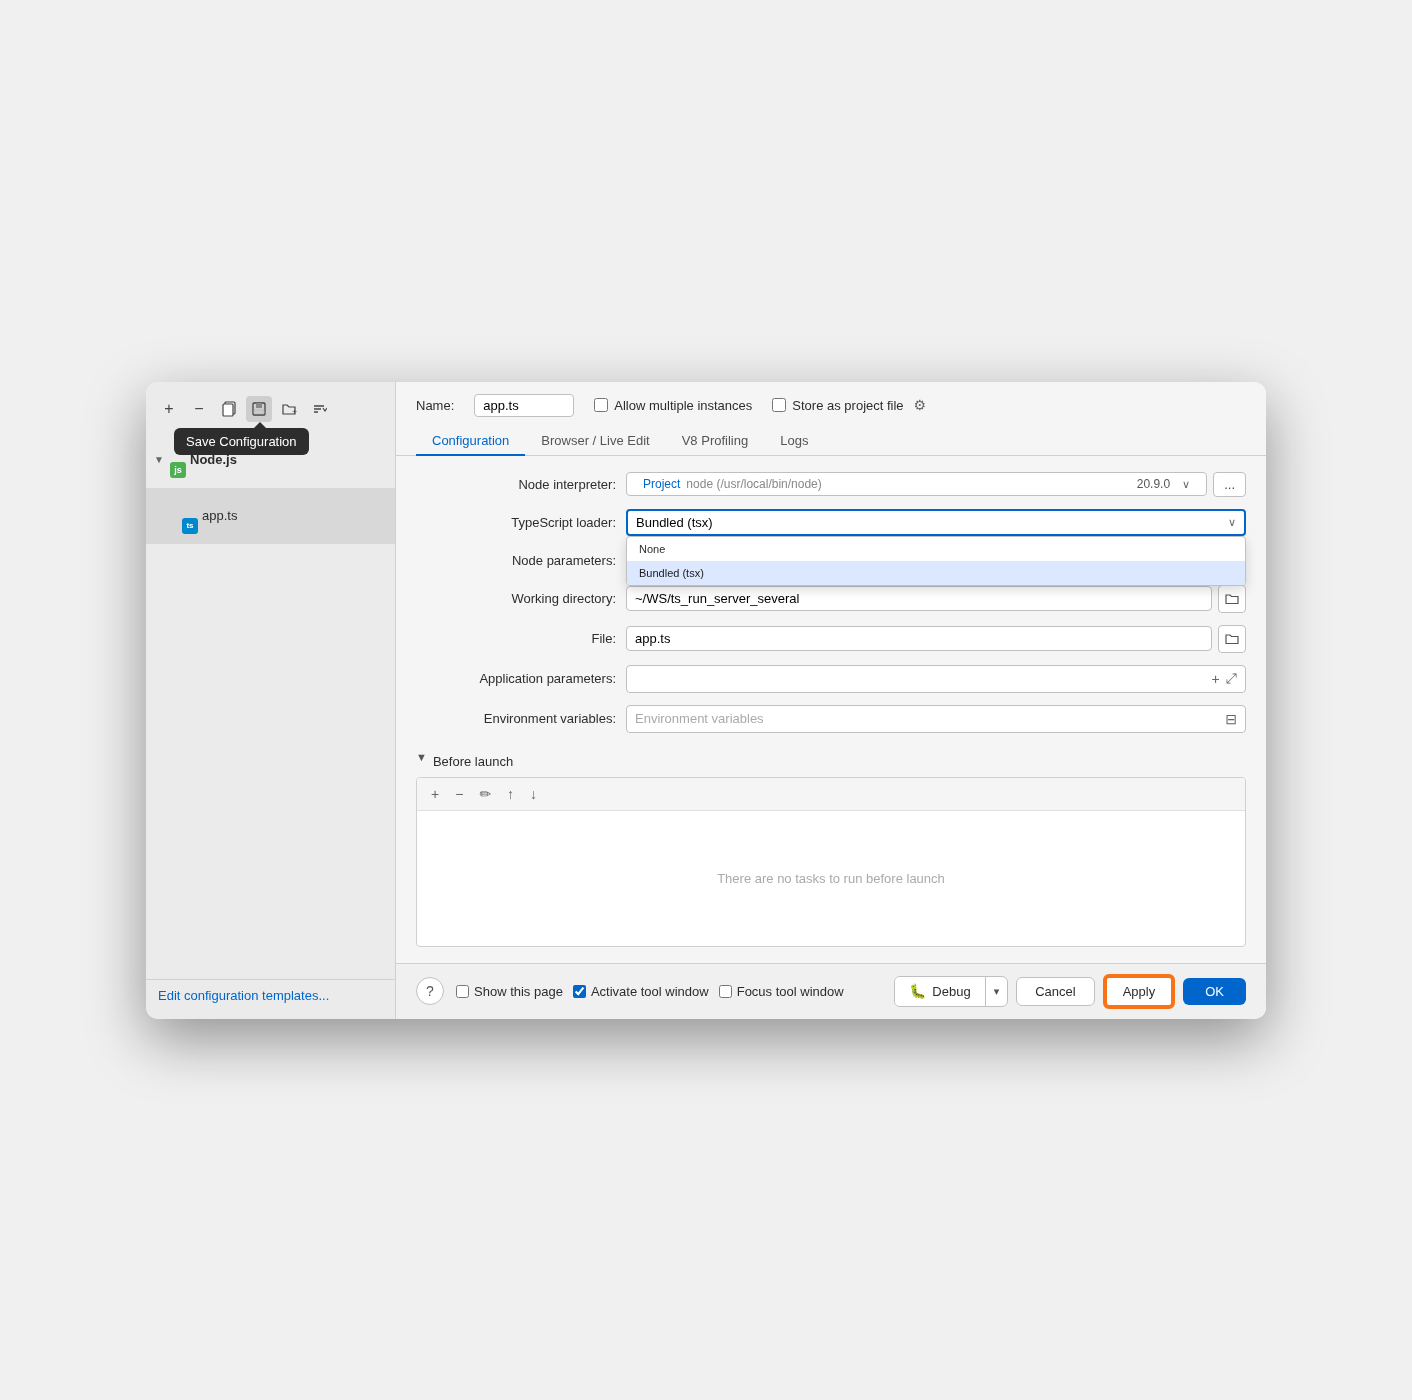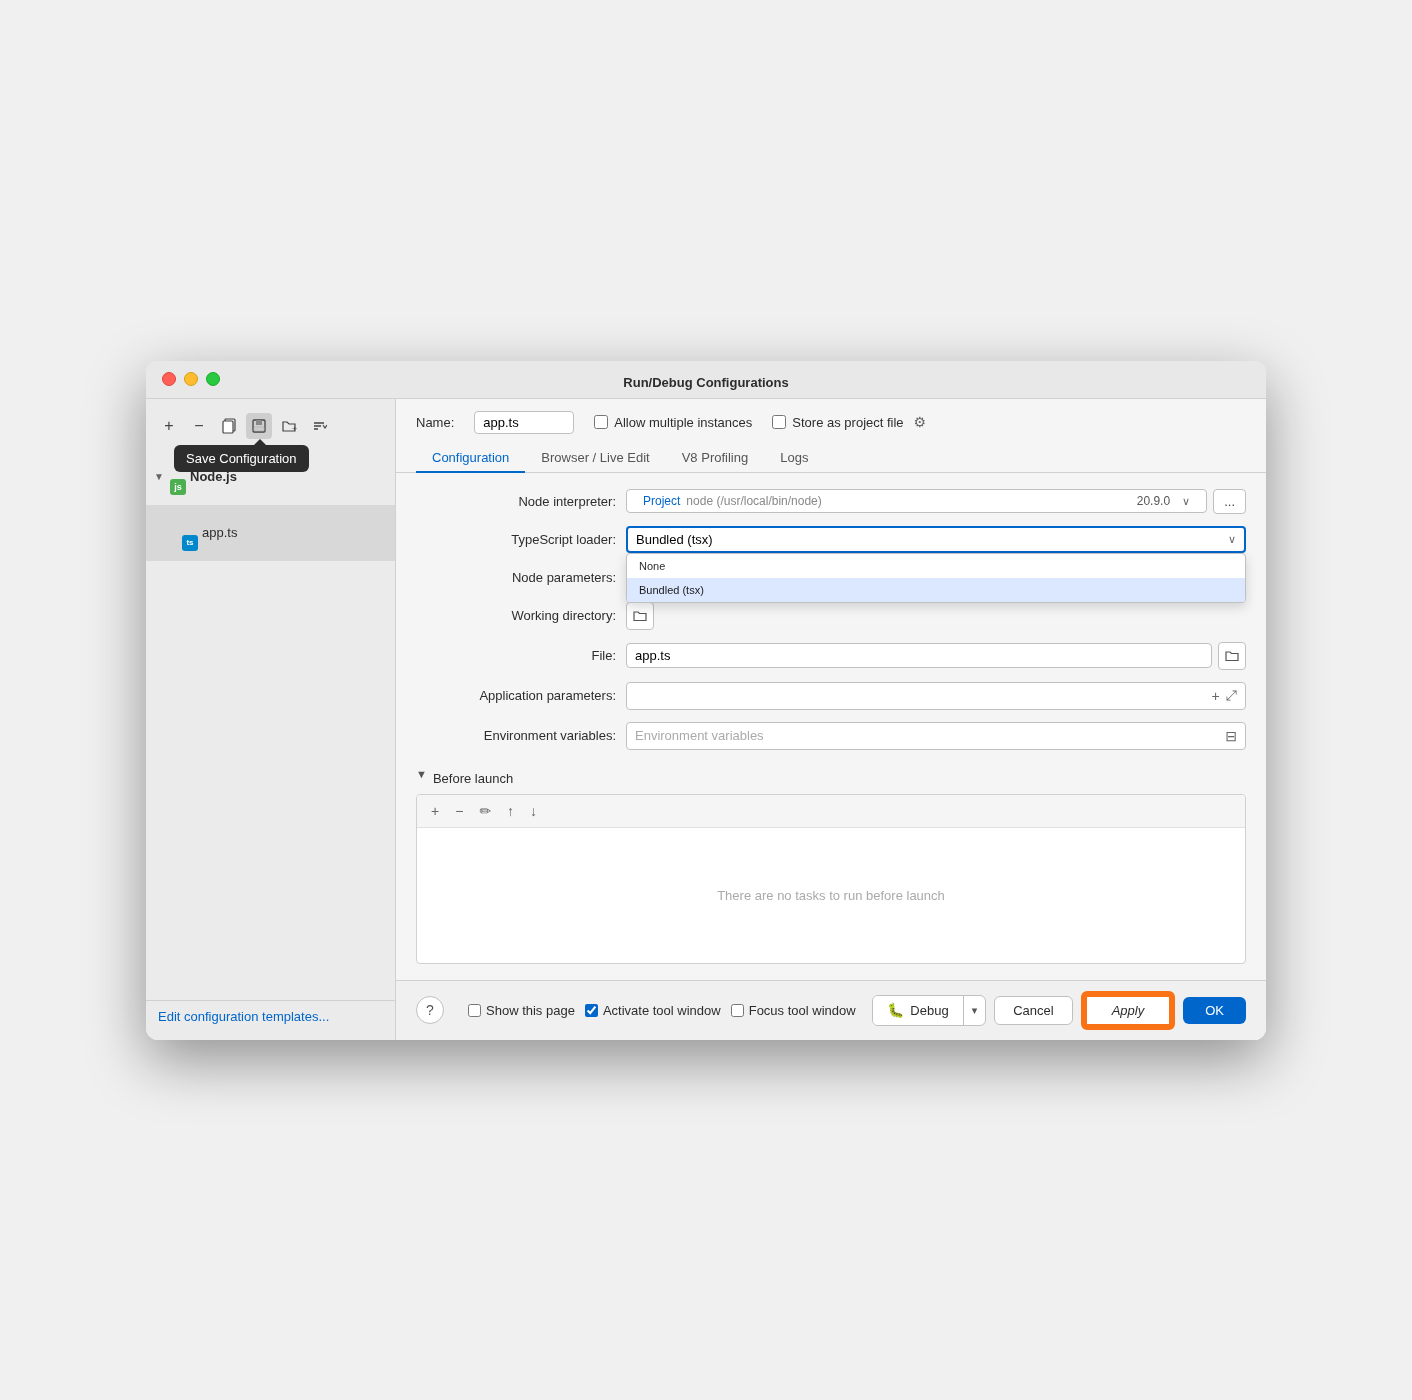--- a/index.html
+++ b/index.html
@@ -442,21 +442,20 @@
       display: flex;
       align-items: center;
       gap: 12px;
       background: #f0f0f0;
     }
     .bottom-left {
       display: flex;
       align-items: flex-end;
       gap: 10px;
       flex: 1;
-      margin-left: 12px;
     }
     .bottom-right {
       display: flex;
       align-items: center;
       gap: 8px;
     }
     .bottom-checkbox-group {
       display: flex;
       align-items: center;
       gap: 5px;
@@ -483,28 +482,27 @@
     .cancel-btn {
       border: 1px solid #c0c0c0;
       border-radius: 6px;
       padding: 6px 18px;
       background: white;
       cursor: pointer;
       font-size: 13px;
       color: #2d2d2d;
     }
     .apply-btn {
-      border: 6px solid #f97316;
+      border: 4px solid #f97316;
       border-radius: 6px;
-      padding: 6px 25px;
-      background: white;
-      cursor: pointer;
-      font-size: 13px;
-      color: #2d2d2d;
-      font-style: italic;
+      padding: 6px 16px;
+      background: white;
+      cursor: pointer;
+      font-size: 13px;
+      color: #2d2d2d;
     }
     .ok-btn {
       border: none;
       border-radius: 6px;
       padding: 6px 22px;
       background: #0066cc;
       cursor: pointer;
       font-size: 13px;
       color: white;
       font-weight: 500;
@@ -524,28 +522,20 @@
     }
     .checkbox-blue {
       accent-color: #0066cc;
     }
   </style>
 </head>
 <body>
 
 <div class="dialog">
 
-  <div class="title-bar">
-    <div class="traffic-lights">
-      <div class="traffic-light close"></div>
-      <div class="traffic-light minimize"></div>
-      <div class="traffic-light maximize"></div>
-    </div>
-    <span class="title-bar-text">Run/Debug Configurations</span>
-  </div>
 
   <div class="main-content">
 
     <div class="sidebar">
       <div class="sidebar-toolbar">
         <button class="toolbar-btn" title="Add">+</button>
         <button class="toolbar-btn" title="Remove">−</button>
         <button class="toolbar-btn" title="Copy">
           <svg width="16" height="16" viewBox="0 0 16 16" fill="none">
             <rect x="4" y="1" width="10" height="12" rx="1" stroke="#444" stroke-width="1.2" fill="none"></rect>
@@ -660,20 +650,21 @@
         <div class="field-row">
           <span class="field-label">Node parameters:</span>
           <div class="field-control">
             <input type="text" class="text-input" value="" style="">
           </div>
         </div>
 
         <div class="field-row">
           <span class="field-label">Working directory:</span>
           <div class="field-control">
+            <input type="text" class="text-input" value="~/WS/ts_run_server_several" style="">
             <button class="folder-btn">
               <svg width="14" height="12" viewBox="0 0 14 12" fill="none">
                 <path d="M1 2h4l1.5 1.5H13v7H1V2z" stroke="#555" stroke-width="1.2" fill="none"></path>
               </svg>
             </button>
           </div>
         </div>
 
         <div class="field-row">
           <span class="field-label">File:</span>

